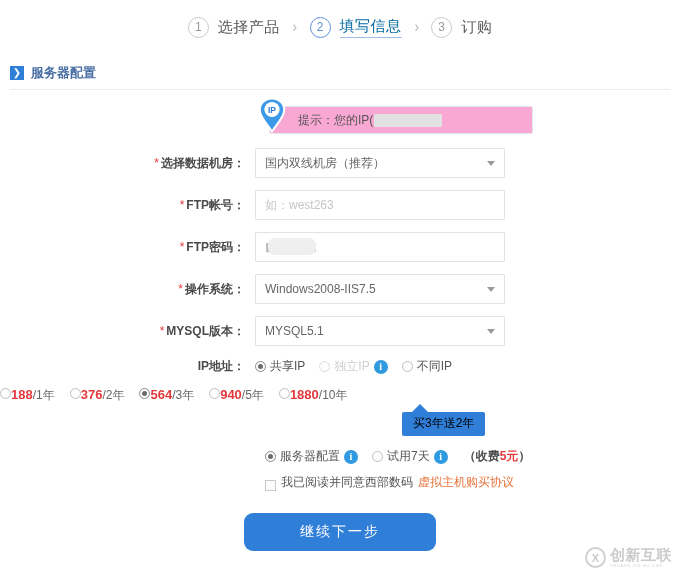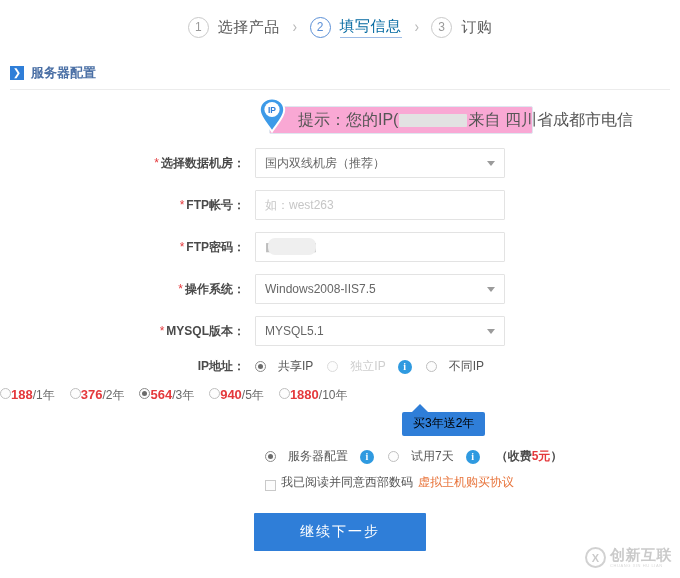--- a/index.html
+++ b/index.html
@@ -142,21 +142,21 @@
     margin-left: 14px;
   }
   .ip-pin {
     position: absolute;
     left: -12px;
     top: -10px;
     width: 28px;
     height: 36px;
   }
   .iptip-text {
-    font-size: 16px;
+    font-size: 12px;
     color: #555;
     white-space: nowrap;
     display: flex;
     align-items: center;
   }
   .redact-ip {
     display: inline-block;
     width: 68px;
     height: 13px;
     background: #e2e2e2;
@@ -213,21 +213,21 @@
     display: flex;
     align-items: center;
     font-size: 12px;
     color: #555;
     gap: 4px;
     flex-wrap: nowrap;
   }
   .radio-item {
     display: flex;
     align-items: center;
-    gap: 12px;
+    gap: 4px;
     margin-right: 10px;
     white-space: nowrap;
   }
   .rd {
     width: 11px;
     height: 11px;
     border-radius: 50%;
     border: 1px solid #bfbfbf;
     background: #fdfdfd;
     box-sizing: border-box;
@@ -362,30 +362,30 @@
   }
   .paren .amt { color: #e4393c; }
 
   
   .submit-wrap {
     display: flex;
     justify-content: center;
     margin-top: 22px;
   }
   .submit {
-    width: 172px;
+    width: 192px;
     height: 38px;
     background: #2f7ed8;
     color: #fff;
     font-size: 14px;
     border: none;
     letter-spacing: 2px;
     cursor: pointer;
     font-family: "Liberation Sans", sans-serif;
-    border-radius: 1px;
+    border-radius: 9px;
   }
 
   
   .watermark {
     position: absolute;
     right: 8px;
     bottom: 10px;
     display: flex;
     align-items: center;
     gap: 4px;
@@ -455,21 +455,20 @@
       <span class="ip-pin">
         <svg width="28" height="36" viewBox="0 0 28 36">
           <path d="M14 1.5 C7 1.5 1.8 6.6 1.8 13 C1.8 20 9 27 14 34.5 C19 27 26.2 20 26.2 13 C26.2 6.6 21 1.5 14 1.5 Z" fill="#3d9ae8" stroke="#ffffff" stroke-width="2"></path>
           <circle cx="14" cy="12.5" r="7.6" fill="#ffffff"></circle>
           <text x="14" y="16" font-family="Liberation Sans, sans-serif" font-size="8.5" font-weight="bold" fill="#2f7ed8" text-anchor="middle">IP</text>
         </svg>
       </span>
       <span class="iptip-text">
         <span>提示：您的IP(</span>
         <span class="redact-ip"></span>
-        <span>来自 四川省成都市电信</span>
       </span>
     </div>
   </div>
 
   <div class="row">
     <div class="lbl"><span class="req">*</span><span>选择数据机房：</span></div>
     <div class="field">
       <div class="ctrl select">
         <span>国内双线机房（推荐）</span>
       </div>

